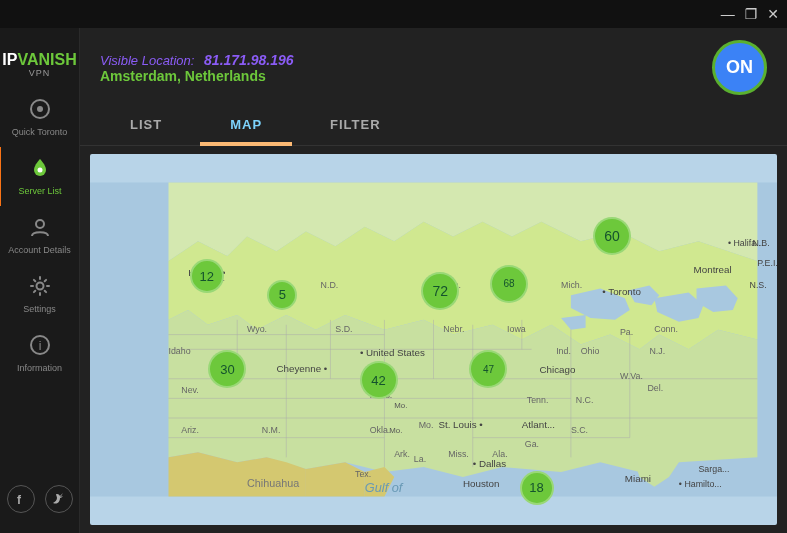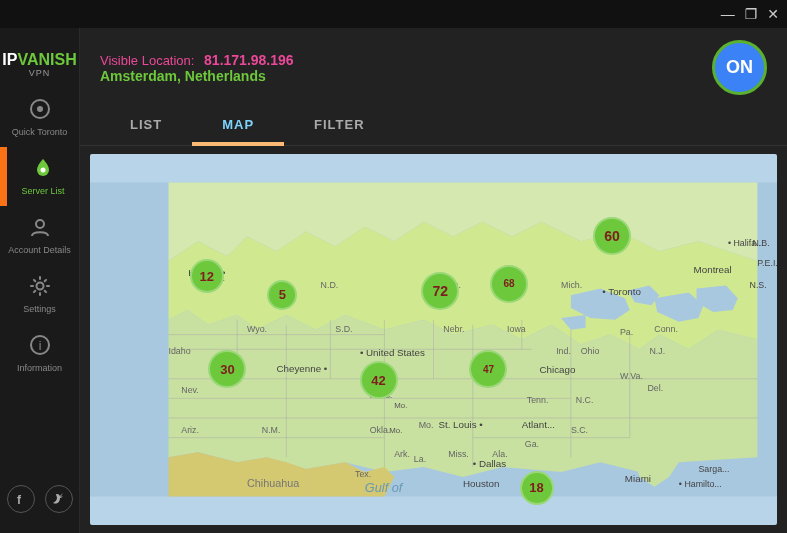--- a/index.html
+++ b/index.html
@@ -86,21 +86,21 @@
       padding: 10px 5px;
       cursor: pointer;
       width: 100%;
       text-align: center;
       color: #888;
       font-size: 10px;
       gap: 4px;
     }
     .nav-item.active {
       color: #6dc83b;
-      border-left: 7px solid #f97316;
+      border-left: 1px solid #f97316;
     }
     .nav-icon {
       font-size: 20px;
       line-height: 1;
     }
     .nav-label {
       font-size: 9px;
       white-space: nowrap;
     }
 
@@ -137,21 +137,22 @@
       padding: 12px 20px;
       display: flex;
       align-items: center;
       justify-content: space-between;
       background: #222;
       flex-shrink: 0;
     }
     .location-info {}
     .visible-location-line {
       font-size: 13px;
-      color: #ec4899;
+      color: #8b5cf6;
+      font-style: italic;
     }
     .visible-location-line span.ip {
       font-weight: bold;
       font-size: 14px;
     }
     .city-line {
       font-size: 14px;
       font-weight: bold;
       color: #6dc83b;
     }
@@ -167,21 +168,21 @@
       font-size: 18px;
       font-weight: bold;
       color: #fff;
       cursor: pointer;
       border: 3px solid #5ab02f;
     }
 
     
     .tabs {
       display: flex;
-      gap: 0;
+      gap: 8px;
       padding: 0 20px;
       border-bottom: 1px solid #333;
       flex-shrink: 0;
     }
     .tab {
       padding: 10px 30px;
       font-size: 13px;
       color: #aaa;
       cursor: pointer;
       letter-spacing: 1px;
@@ -208,23 +209,23 @@
     .map-svg {
       width: 100%;
       height: 100%;
     }
 
     
     .cluster-marker {
       position: absolute;
       border-radius: 50%;
       background: #6dc83b;
-      color: #7f1d1d;
+      color: #14532d;
       font-size: 13px;
-      font-weight: bold;
+      font-weight: normal;
       display: flex;
       align-items: center;
       justify-content: center;
       cursor: pointer;
       border: 2px solid rgba(255,255,255,0.3);
       transform: translate(-50%, -50%);
     }
   </style>
 </head>
 <body>

